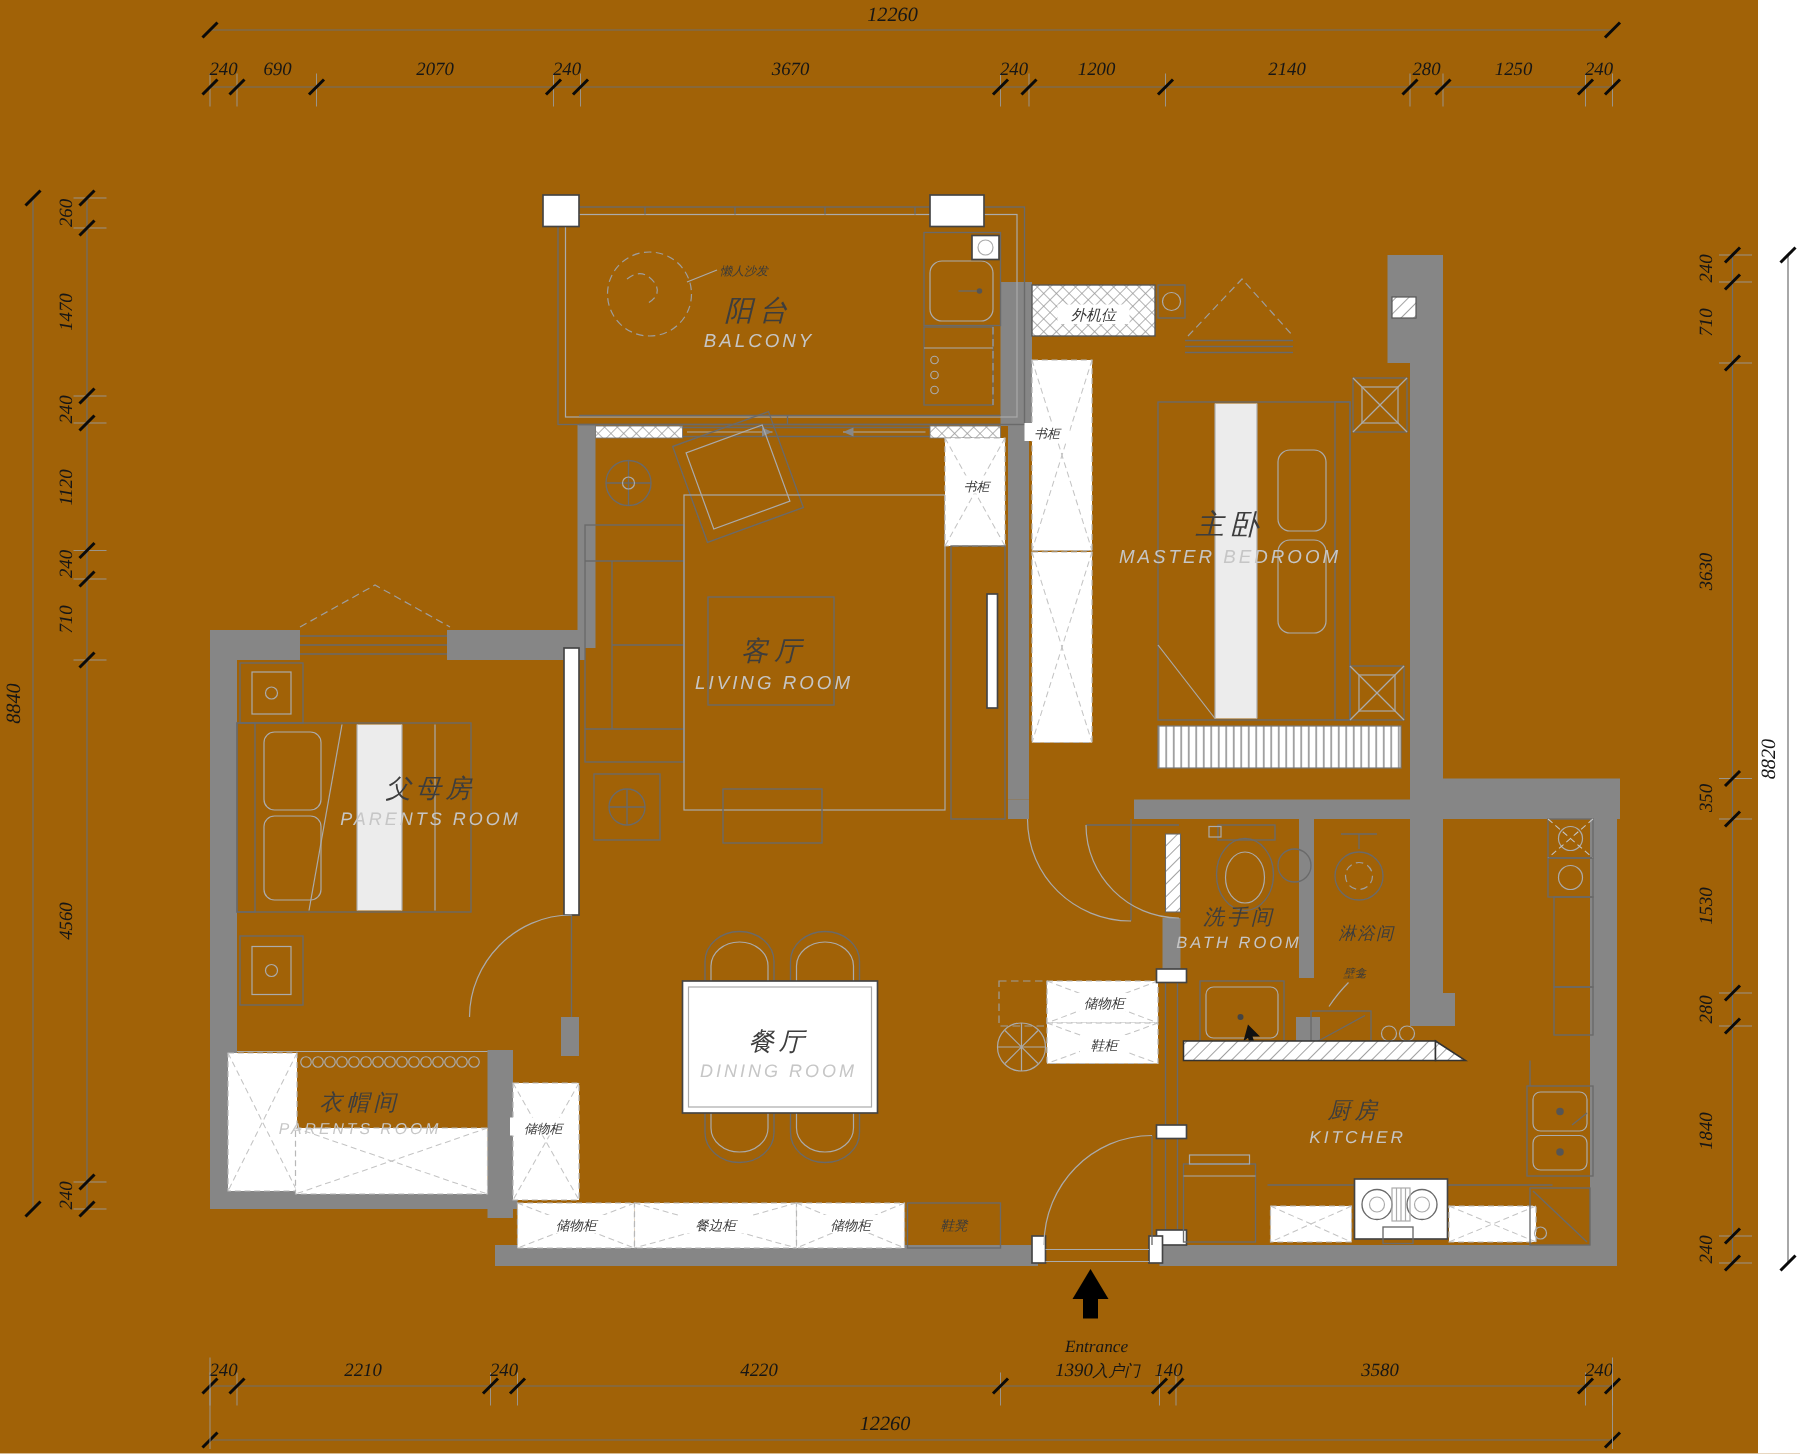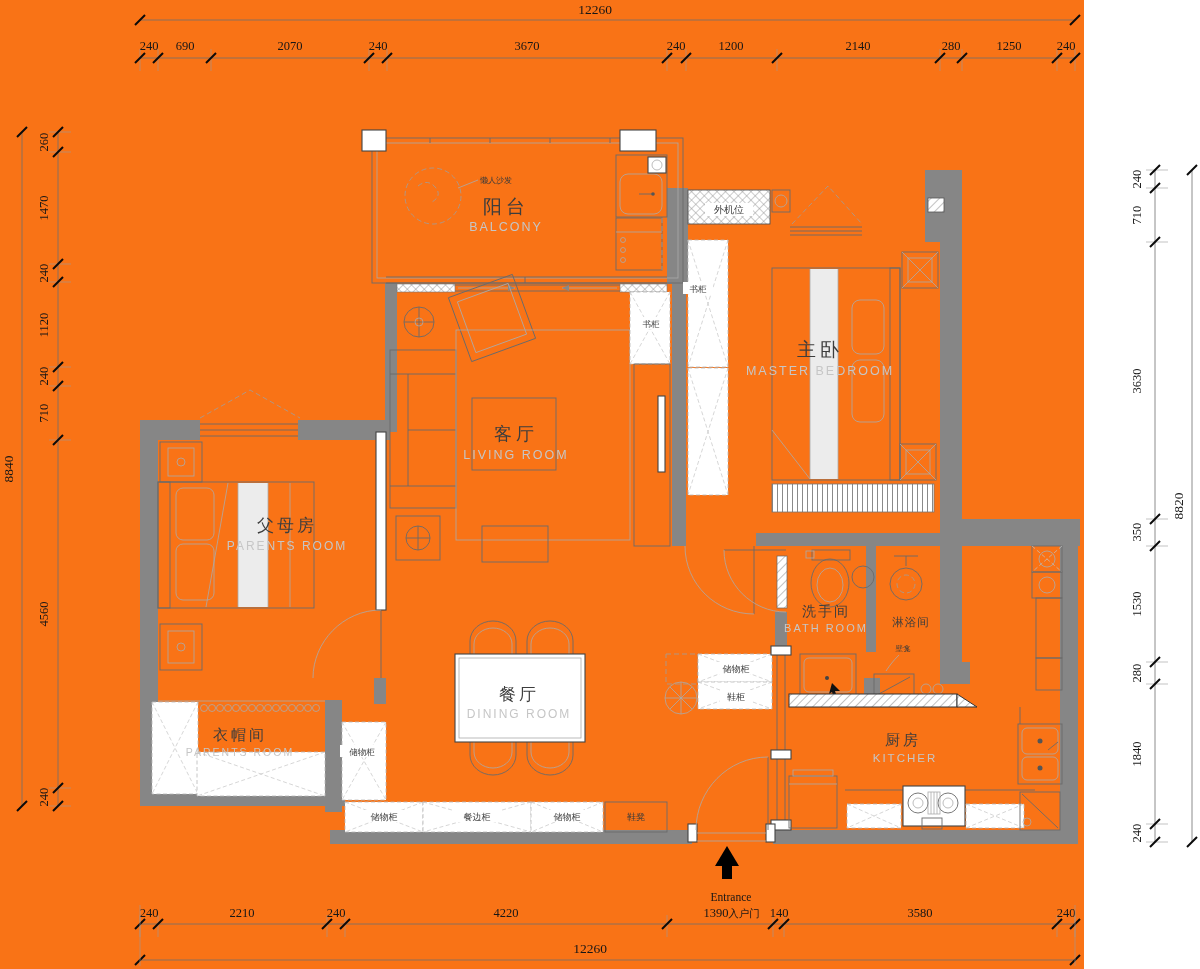--- a/index.html
+++ b/index.html
@@ -1,16 +1,16 @@
 <!DOCTYPE html>
 <html><head>
 <meta charset="utf-8">
 <style>
   html,body{margin:0;padding:0;background:#fff;}
-  #plan{width:1084px;height:969px;background:#f97316;position:relative;font-family:"Liberation Serif",serif;}
+  #plan{width:1172px;height:969px;background:#a16207;position:relative;font-family:"Liberation Serif",serif;font-style:italic;}
   svg text{user-select:none;}
   .dim{font-family:"Liberation Serif",serif;fill:#161616;}
   .cn{font-family:"Liberation Serif",serif;fill:#3d3d3d;}
   .en{font-family:"Liberation Sans",sans-serif;fill:#c6c6c6;letter-spacing:2px;}
   .sm{font-family:"Liberation Serif",serif;fill:#3a3a3a;}
   .dl{stroke:#6e6e6e;stroke-width:.8;fill:none;}
   .ext{stroke:#9a9a9a;stroke-width:.6;}
   .tick{stroke:#0a0a0a;stroke-width:2;}
   .w{fill:#868686;}
   .t{fill:none;stroke:#6a6a6a;stroke-width:.9;}

